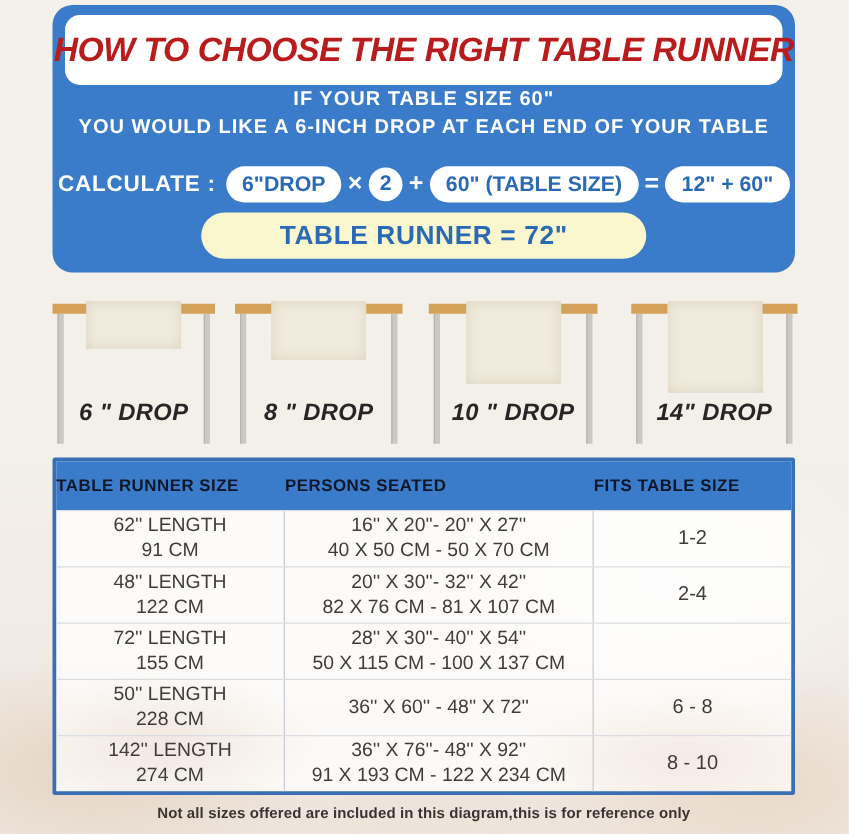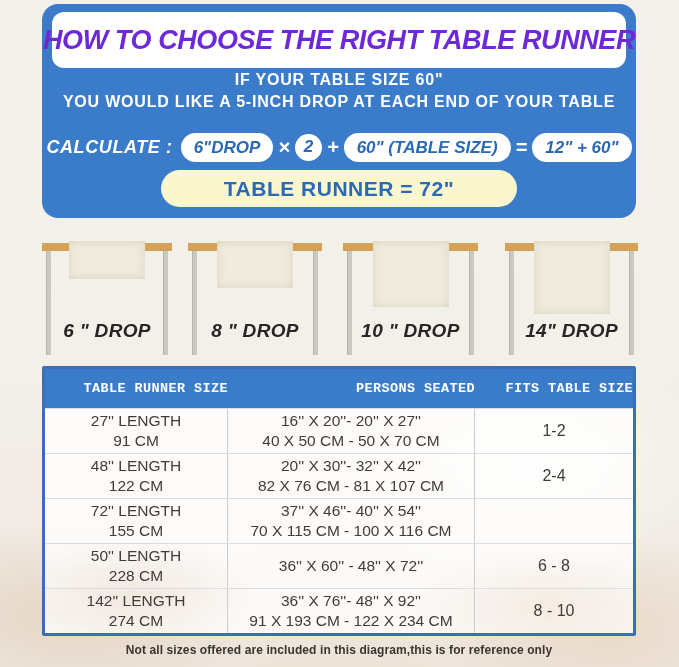--- a/index.html
+++ b/index.html
@@ -21,30 +21,30 @@
     position:absolute; left:42px; top:4px; width:594px; height:214px;
     background:#3b7cca; border-radius:16px;
   }
   .title-box{
     position:absolute; left:10px; right:10px; top:8px; height:56px;
     background:#ffffff; border-radius:12px;
     display:flex; align-items:center; justify-content:center;
   }
   .title-box h1{
     font-size:27px; font-weight:bold; font-style:italic;
-    color:#6d28d9; letter-spacing:-0.4px; white-space:nowrap;
+    color:#b91c1c; letter-spacing:-0.4px; white-space:nowrap;
   }
   .subline{ position:absolute; left:0; right:0; text-align:center;
     color:#ffffff; font-weight:bold; font-size:16px; letter-spacing:0.8px; }
   .sub1{ top:67px; }
   .sub2{ top:89px; }
 
   .calc-row{
     position:absolute; top:126px; left:0; right:0; height:34px;
-    display:flex; align-items:center; justify-content:center; gap:5px;font-style:italic;
+    display:flex; align-items:center; justify-content:center; gap:5px;
   }
   .calc-label{ color:#fff; font-weight:bold; font-size:18px; letter-spacing:0.6px; margin-right:3px; }
   .pill{
     background:#ffffff; color:#2a69b5; font-weight:bold; font-size:17px;
     padding:6px 13px; border-radius:17px; white-space:nowrap; line-height:1;
   }
   .circle2{
     background:#ffffff; color:#2a69b5; font-weight:bold; font-size:17px;
     width:27px; height:27px; border-radius:50%;
     display:flex; align-items:center; justify-content:center; flex:0 0 auto;
@@ -85,21 +85,21 @@
     border:3px solid #3a6fb5; border-radius:2px;
     background:
       radial-gradient(ellipse 180px 80px at 15% 85%, rgba(226,203,182,0.35), transparent 70%),
       radial-gradient(ellipse 200px 80px at 85% 90%, rgba(233,210,190,0.35), transparent 70%),
       rgba(255,255,255,0.78);
   }
   .thead{
     display:grid; grid-template-columns:183px 247px 1fr; height:39px;
     background:#3b7cca; align-items:center;
   }
-  .th{ color:#ffffff; font-weight:bold; font-size:13.5px; text-align:right; letter-spacing:0.4px;font-family:Liberation Mono, monospace; }
+  .th{ color:#0f172a; font-weight:bold; font-size:13.5px; text-align:left; letter-spacing:0.4px; }
   .trow{
     display:grid; grid-template-columns:183px 247px 1fr; height:45px;
     align-items:center; border-top:1px solid #dadde2;
   }
   .trow:first-of-type{ border-top:none; }
   .td{
     text-align:center; color:#403c3a; font-size:15.5px; line-height:1.3;
     align-self:stretch; display:flex; flex-direction:column; justify-content:center;
   }
   .td.sep{ border-right:1px solid #c9ccd2; }
@@ -114,21 +114,21 @@
 </head>
 <body>
 
 <div class="canvas">
 
   <div class="blue-panel">
     <div class="title-box">
       <h1>HOW TO CHOOSE THE RIGHT TABLE RUNNER</h1>
     </div>
     <div class="subline sub1">IF YOUR TABLE SIZE 60"</div>
-    <div class="subline sub2">YOU WOULD LIKE A 5-INCH DROP AT EACH END OF YOUR TABLE</div>
+    <div class="subline sub2">YOU WOULD LIKE A 6-INCH DROP AT EACH END OF YOUR TABLE</div>
 
     <div class="calc-row">
       <span class="calc-label">CALCULATE :</span>
       <span class="pill">6"DROP</span>
       <span class="op">×</span>
       <span class="circle2">2</span>
       <span class="op">+</span>
       <span class="pill">60"  (TABLE SIZE)</span>
       <span class="op">=</span>
       <span class="pill">12" + 60"</span>
@@ -168,21 +168,21 @@
 
   <div class="size-table">
     <div class="thead">
       <div class="th">TABLE RUNNER SIZE</div>
       <div class="th">PERSONS SEATED</div>
       <div class="th">FITS TABLE SIZE</div>
     </div>
 
     <div class="trow">
       <div class="td sep">
-        <span>27'' LENGTH</span>
+        <span>62'' LENGTH</span>
         <span>91 CM</span>
       </div>
       <div class="td sep">
         <span>16'' X 20''- 20'' X 27''</span>
         <span>40 X 50 CM - 50 X 70 CM</span>
       </div>
       <div class="td persons">1-2</div>
     </div>
 
     <div class="trow">
@@ -196,22 +196,22 @@
       </div>
       <div class="td persons">2-4</div>
     </div>
 
     <div class="trow">
       <div class="td sep">
         <span>72'' LENGTH</span>
         <span>155 CM</span>
       </div>
       <div class="td sep">
-        <span>37'' X 46''- 40'' X 54''</span>
-        <span>70 X 115 CM - 100 X 116 CM</span>
+        <span>28'' X 30''- 40'' X 54''</span>
+        <span>50 X 115 CM - 100 X 137 CM</span>
       </div>
     </div>
 
     <div class="trow">
       <div class="td sep">
         <span>50'' LENGTH</span>
         <span>228 CM</span>
       </div>
       <div class="td sep">
         <span>36'' X 60'' - 48'' X 72''</span>

